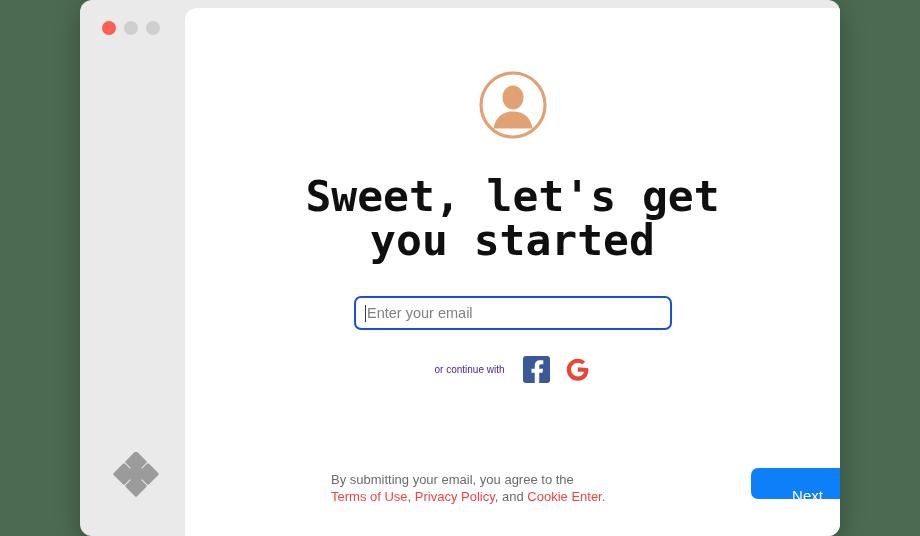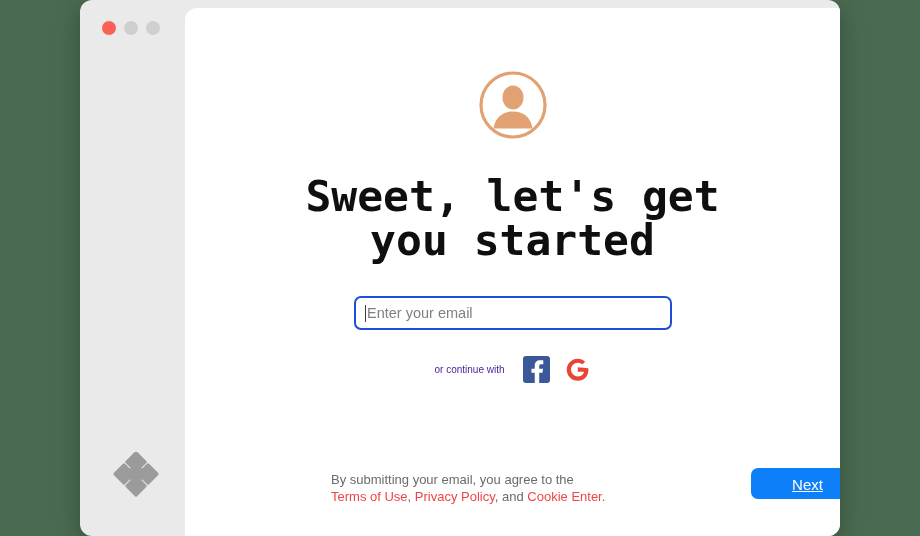--- a/index.html
+++ b/index.html
@@ -182,21 +182,21 @@
     width: 113px;
     height: 31px;
     background: #0d7ff9;
     color: #ffffff;
     border: none;
     border-radius: 7px;
     font-size: 15px;
     font-family: "Liberation Sans", sans-serif;
     cursor: pointer;
     line-height: 31px;
-    padding: 1px;
+    padding: 12px;
     text-align: center;
     text-decoration: underline;
   }
 </style>
 </head>
 <body>
 
 <div class="screen">
 
   <div class="window">

